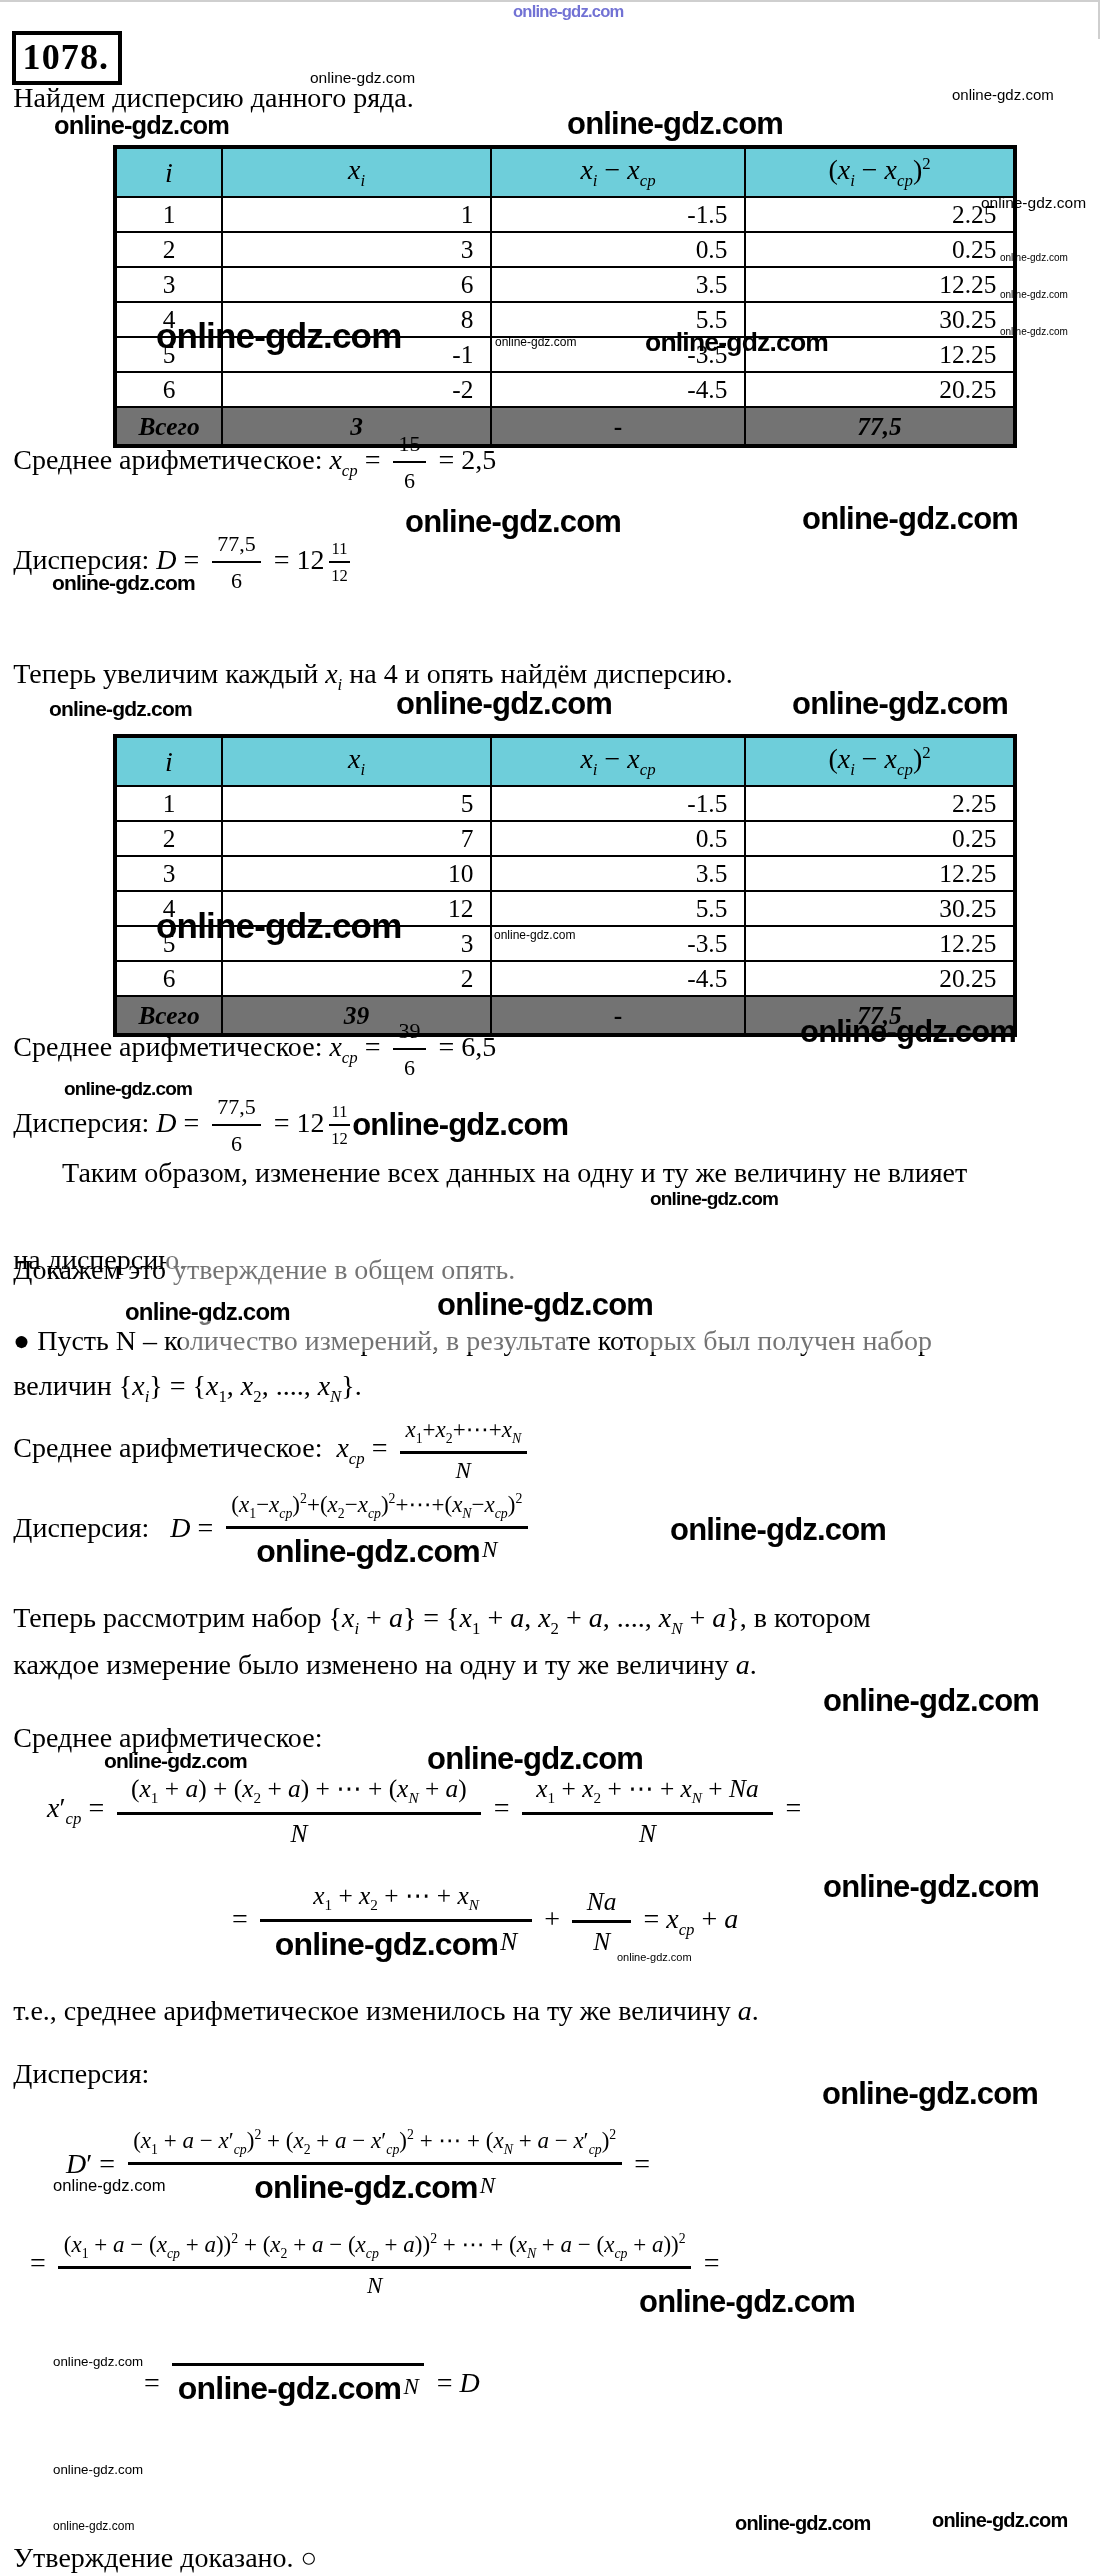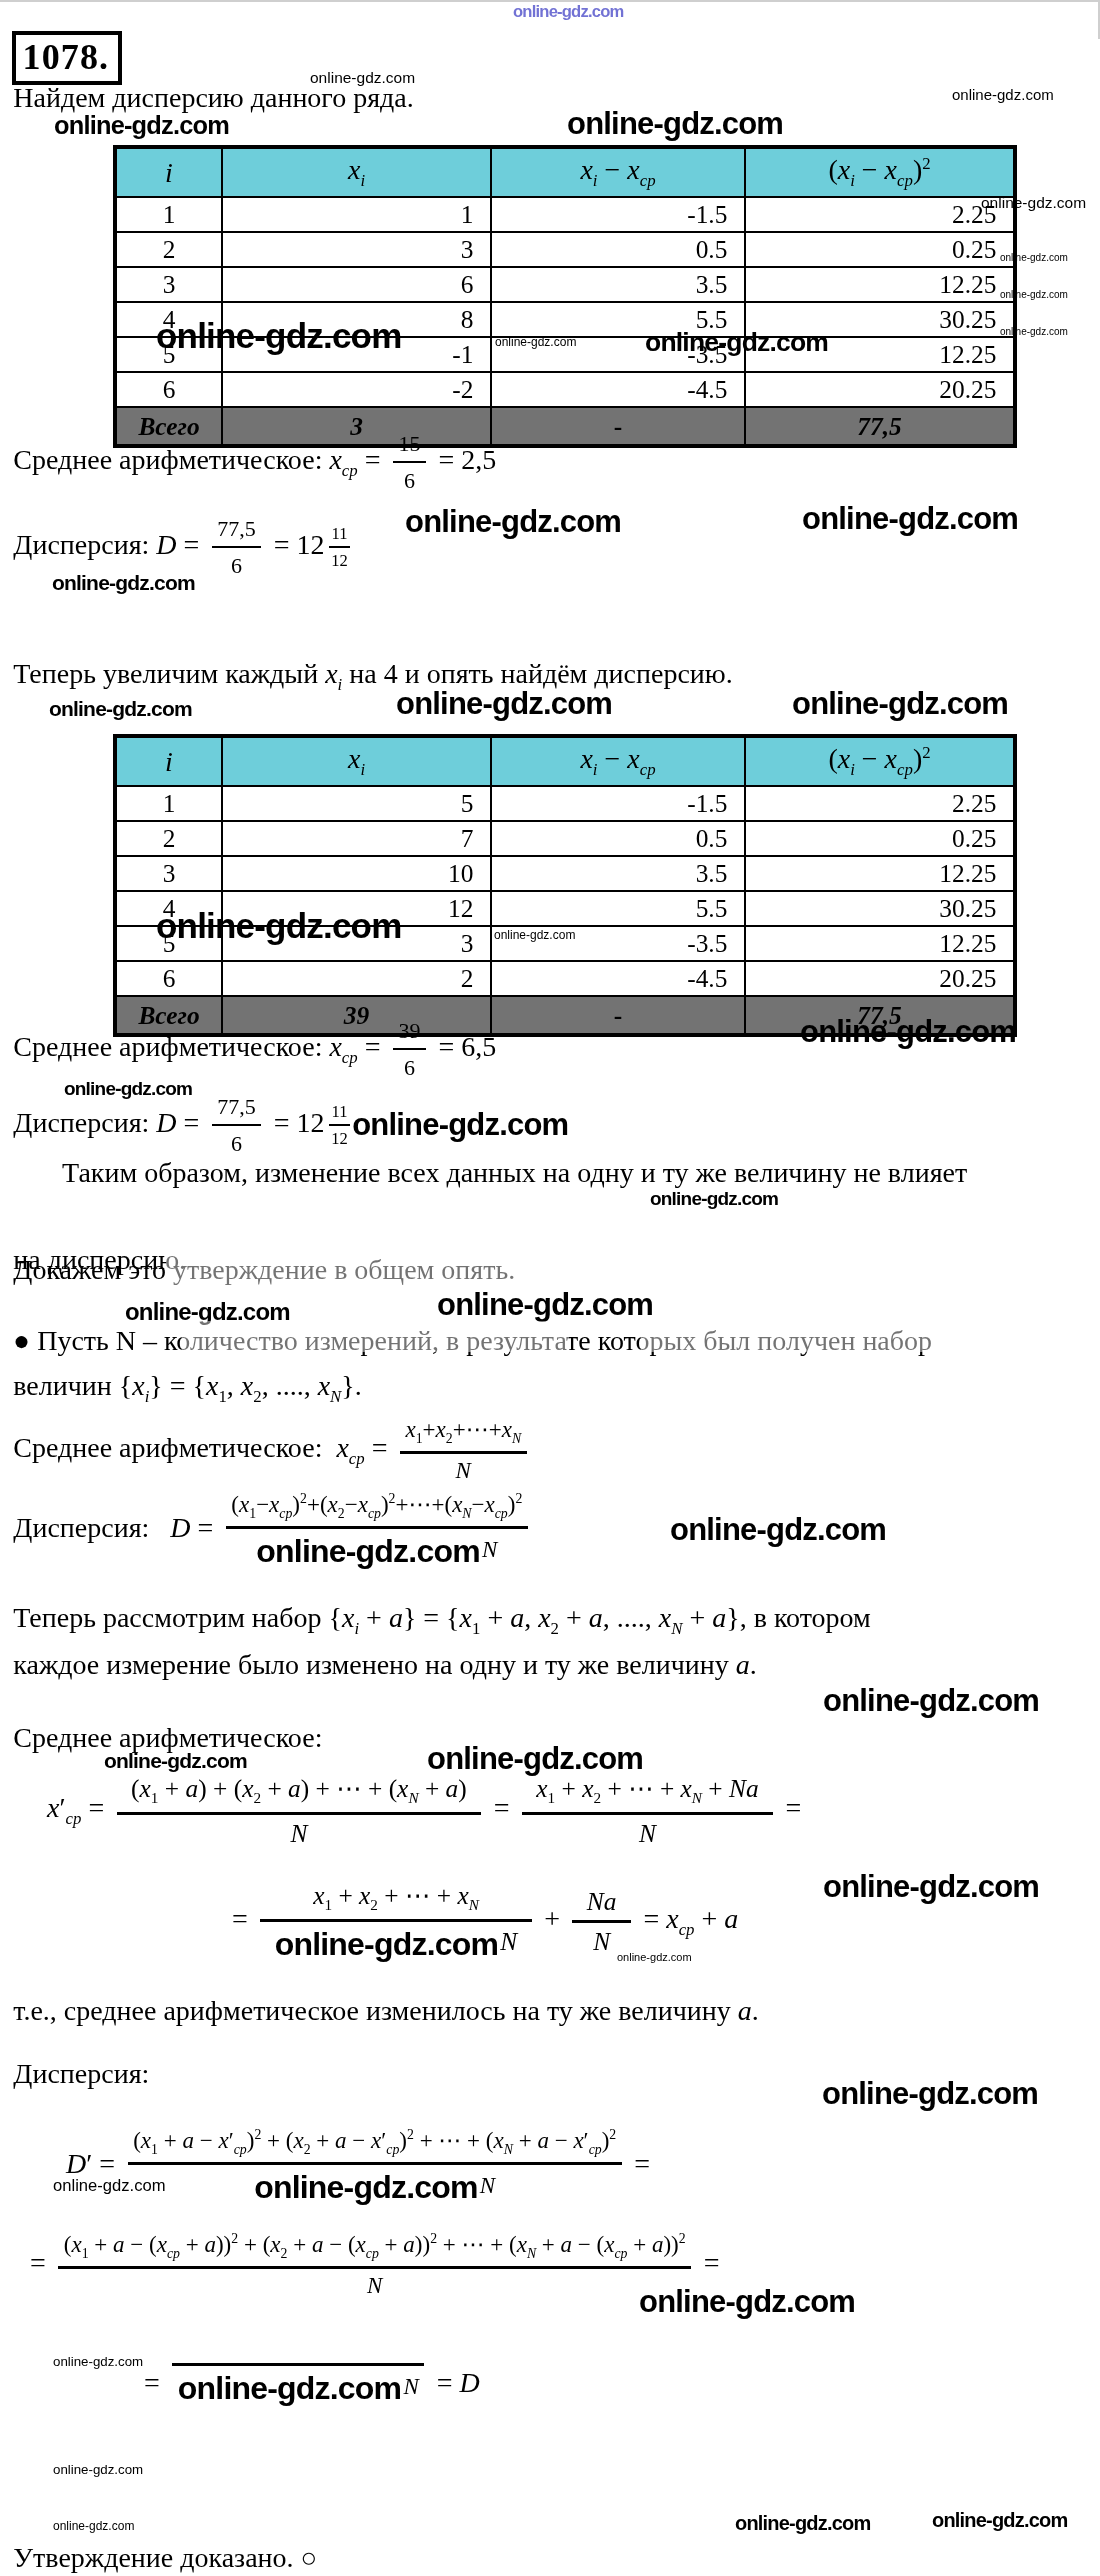--- a/index.html
+++ b/index.html
@@ -143,21 +143,21 @@
 
   <div class="wm" style="left:156px;top:316px;font-size:35px;">online-gdz.com</div>
   <div class="wm" style="left:645px;top:327px;font-size:26.5px;">online-gdz.com</div>
   <div class="wm wm-thin" style="left:495px;top:335px;font-size:12px;">online-gdz.com</div>
   <div class="wm wm-thin" style="left:981px;top:194px;font-size:15.5px;">online-gdz.com</div>
   <div class="wm wm-thin" style="left:1000px;top:252px;font-size:10px;">online-gdz.com</div>
   <div class="wm wm-thin" style="left:1000px;top:289px;font-size:10px;">online-gdz.com</div>
   <div class="wm wm-thin" style="left:1000px;top:326px;font-size:10px;">online-gdz.com</div>
 
   <div class="abs fline" style="left:13.3px;top:430px;">Среднее арифметическое: <i>x<sub>ср</sub></i> = <span class="frac f1"><span class="n">15</span><span class="d">6</span></span> = 2,5</div>
-  <div class="abs fline" style="left:13.3px;top:515px;">Дисперсия: <i>D</i> = <span class="frac f1"><span class="n">77,5</span><span class="d">6</span></span> = 12<span class="frac mx"><span class="n">11</span><span class="d">12</span></span></div>
+  <div class="abs fline" style="left:13.3px;top:530px;">Дисперсия: <i>D</i> = <span class="frac f1"><span class="n">77,5</span><span class="d">6</span></span> = 12<span class="frac mx"><span class="n">11</span><span class="d">12</span></span></div>
   <div class="wm" style="left:405px;top:504px;font-size:31px;">online-gdz.com</div>
   <div class="wm" style="left:802px;top:501px;font-size:31px;">online-gdz.com</div>
   <div class="wm" style="left:52px;top:571px;font-size:21px;">online-gdz.com</div>
 
   <div class="abs txt" style="left:13.3px;top:658px;">Теперь увеличим каждый <i>x<sub>i</sub></i> на 4 и опять найдём дисперсию.</div>
   <div class="wm" style="left:49px;top:697px;font-size:21px;">online-gdz.com</div>
   <div class="wm" style="left:396px;top:686px;font-size:31px;">online-gdz.com</div>
   <div class="wm" style="left:792px;top:686px;font-size:31px;">online-gdz.com</div>
 
   <div class="tblwrap" style="left:113px;top:734px;">

